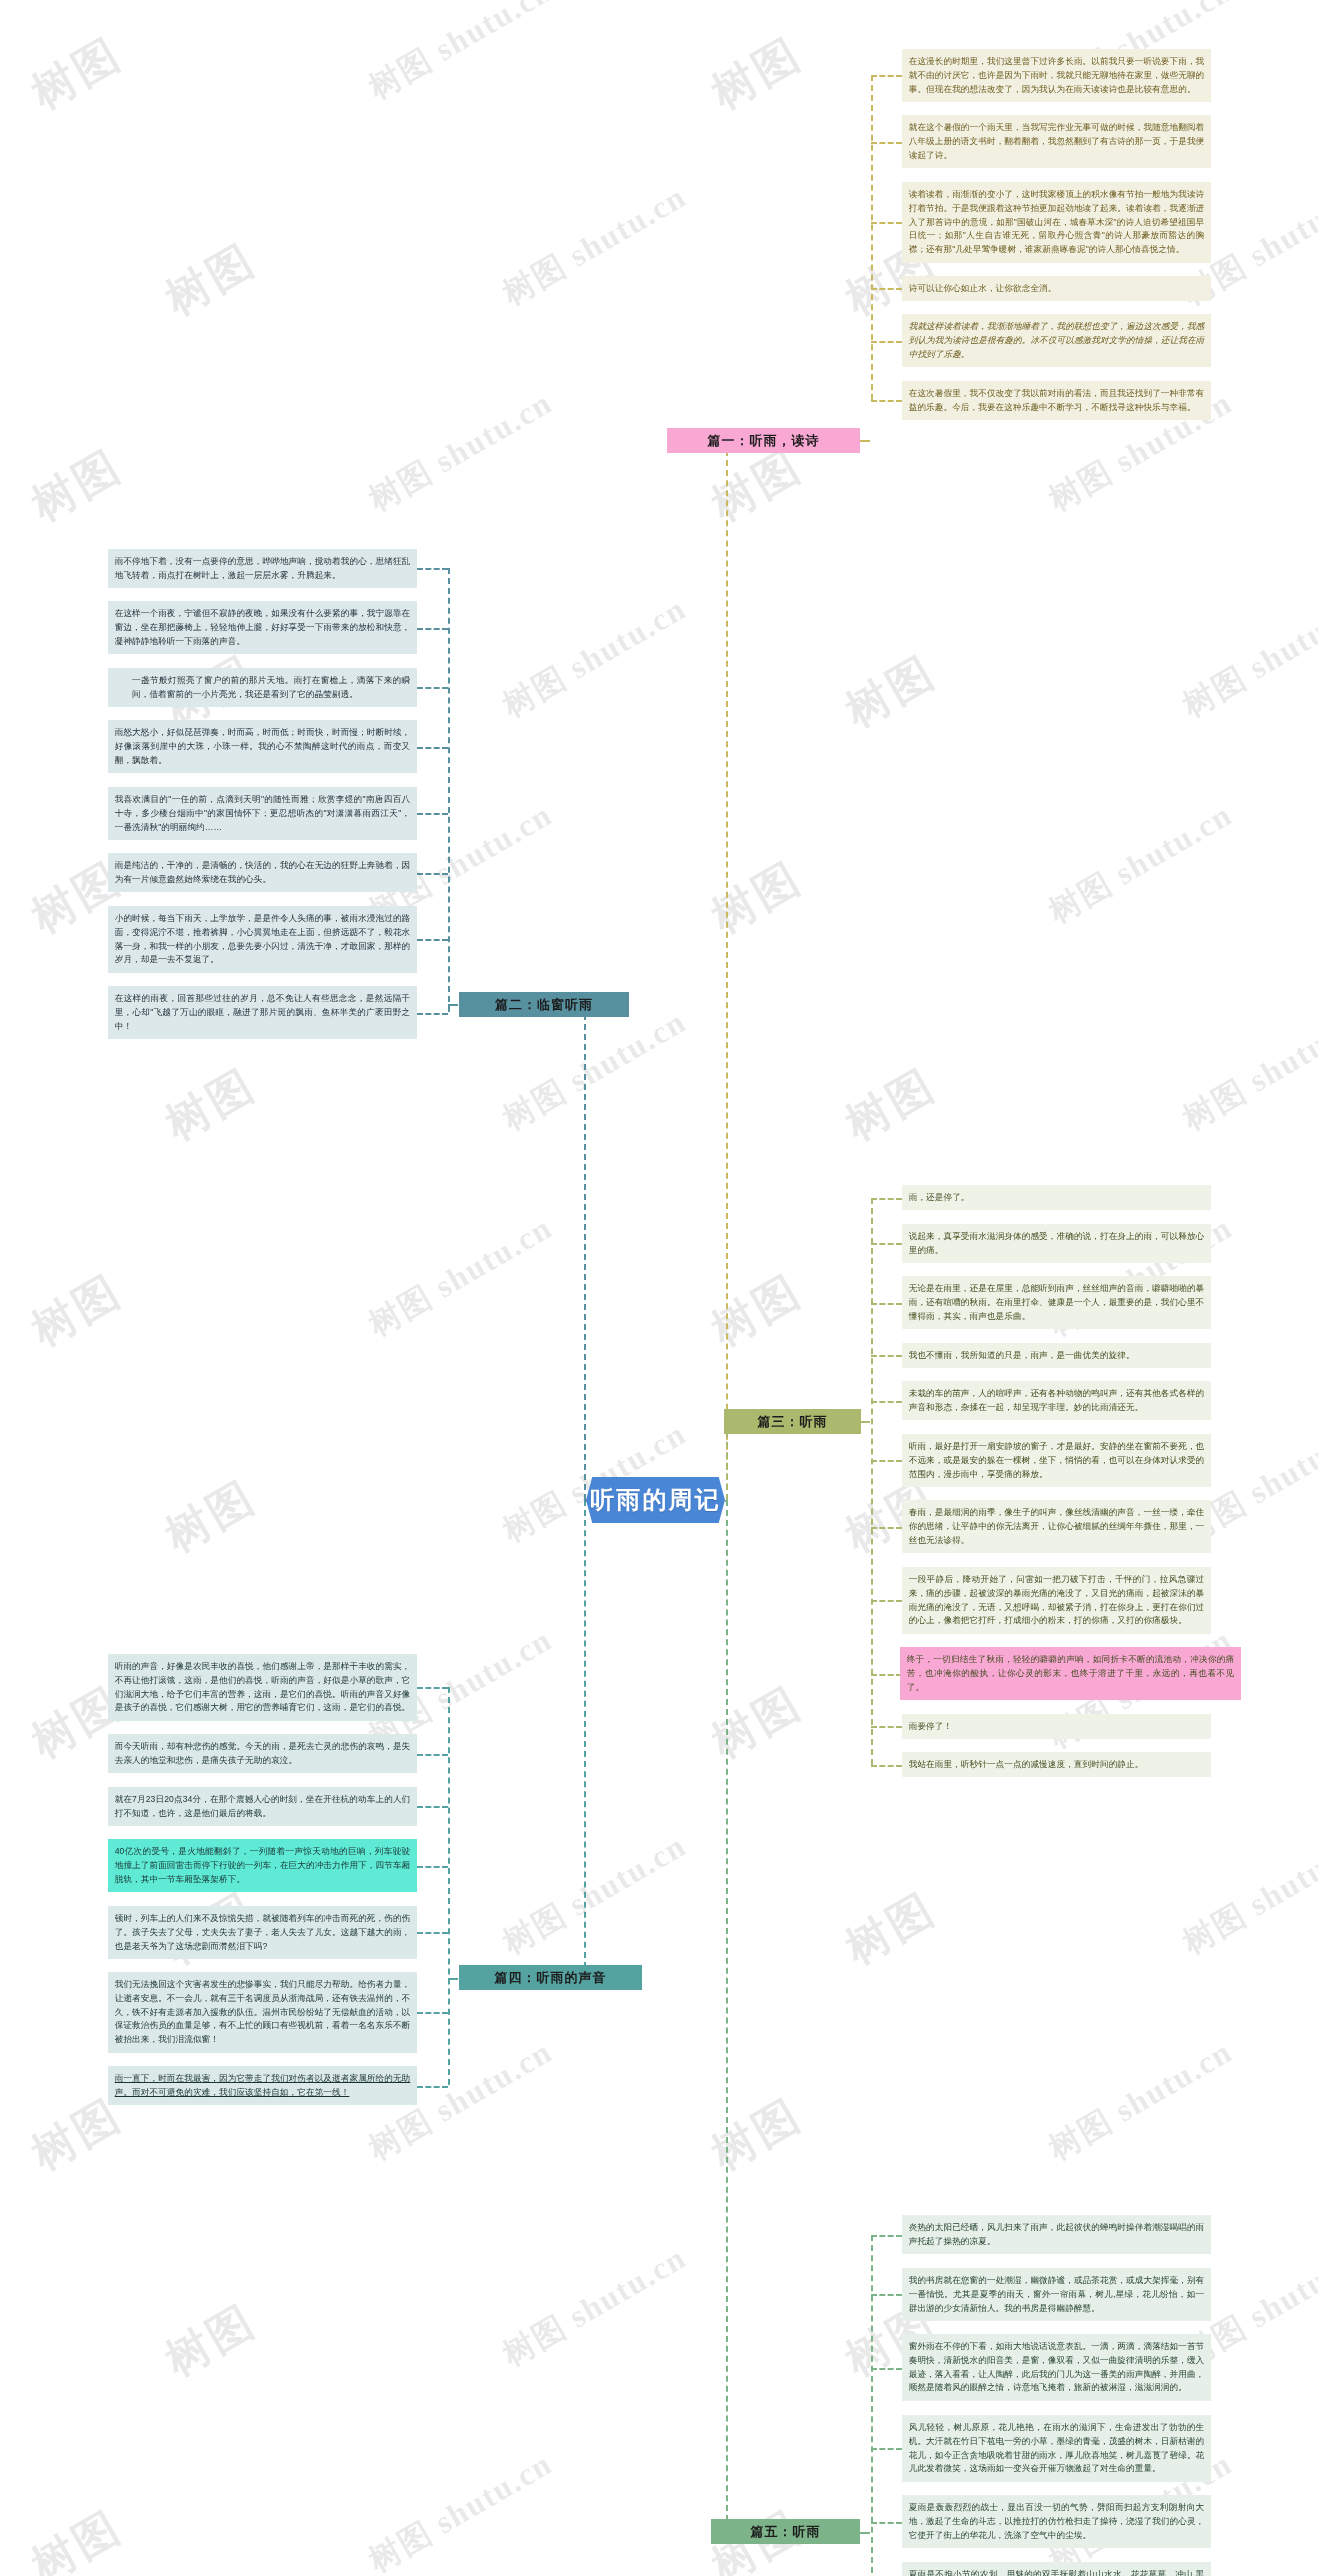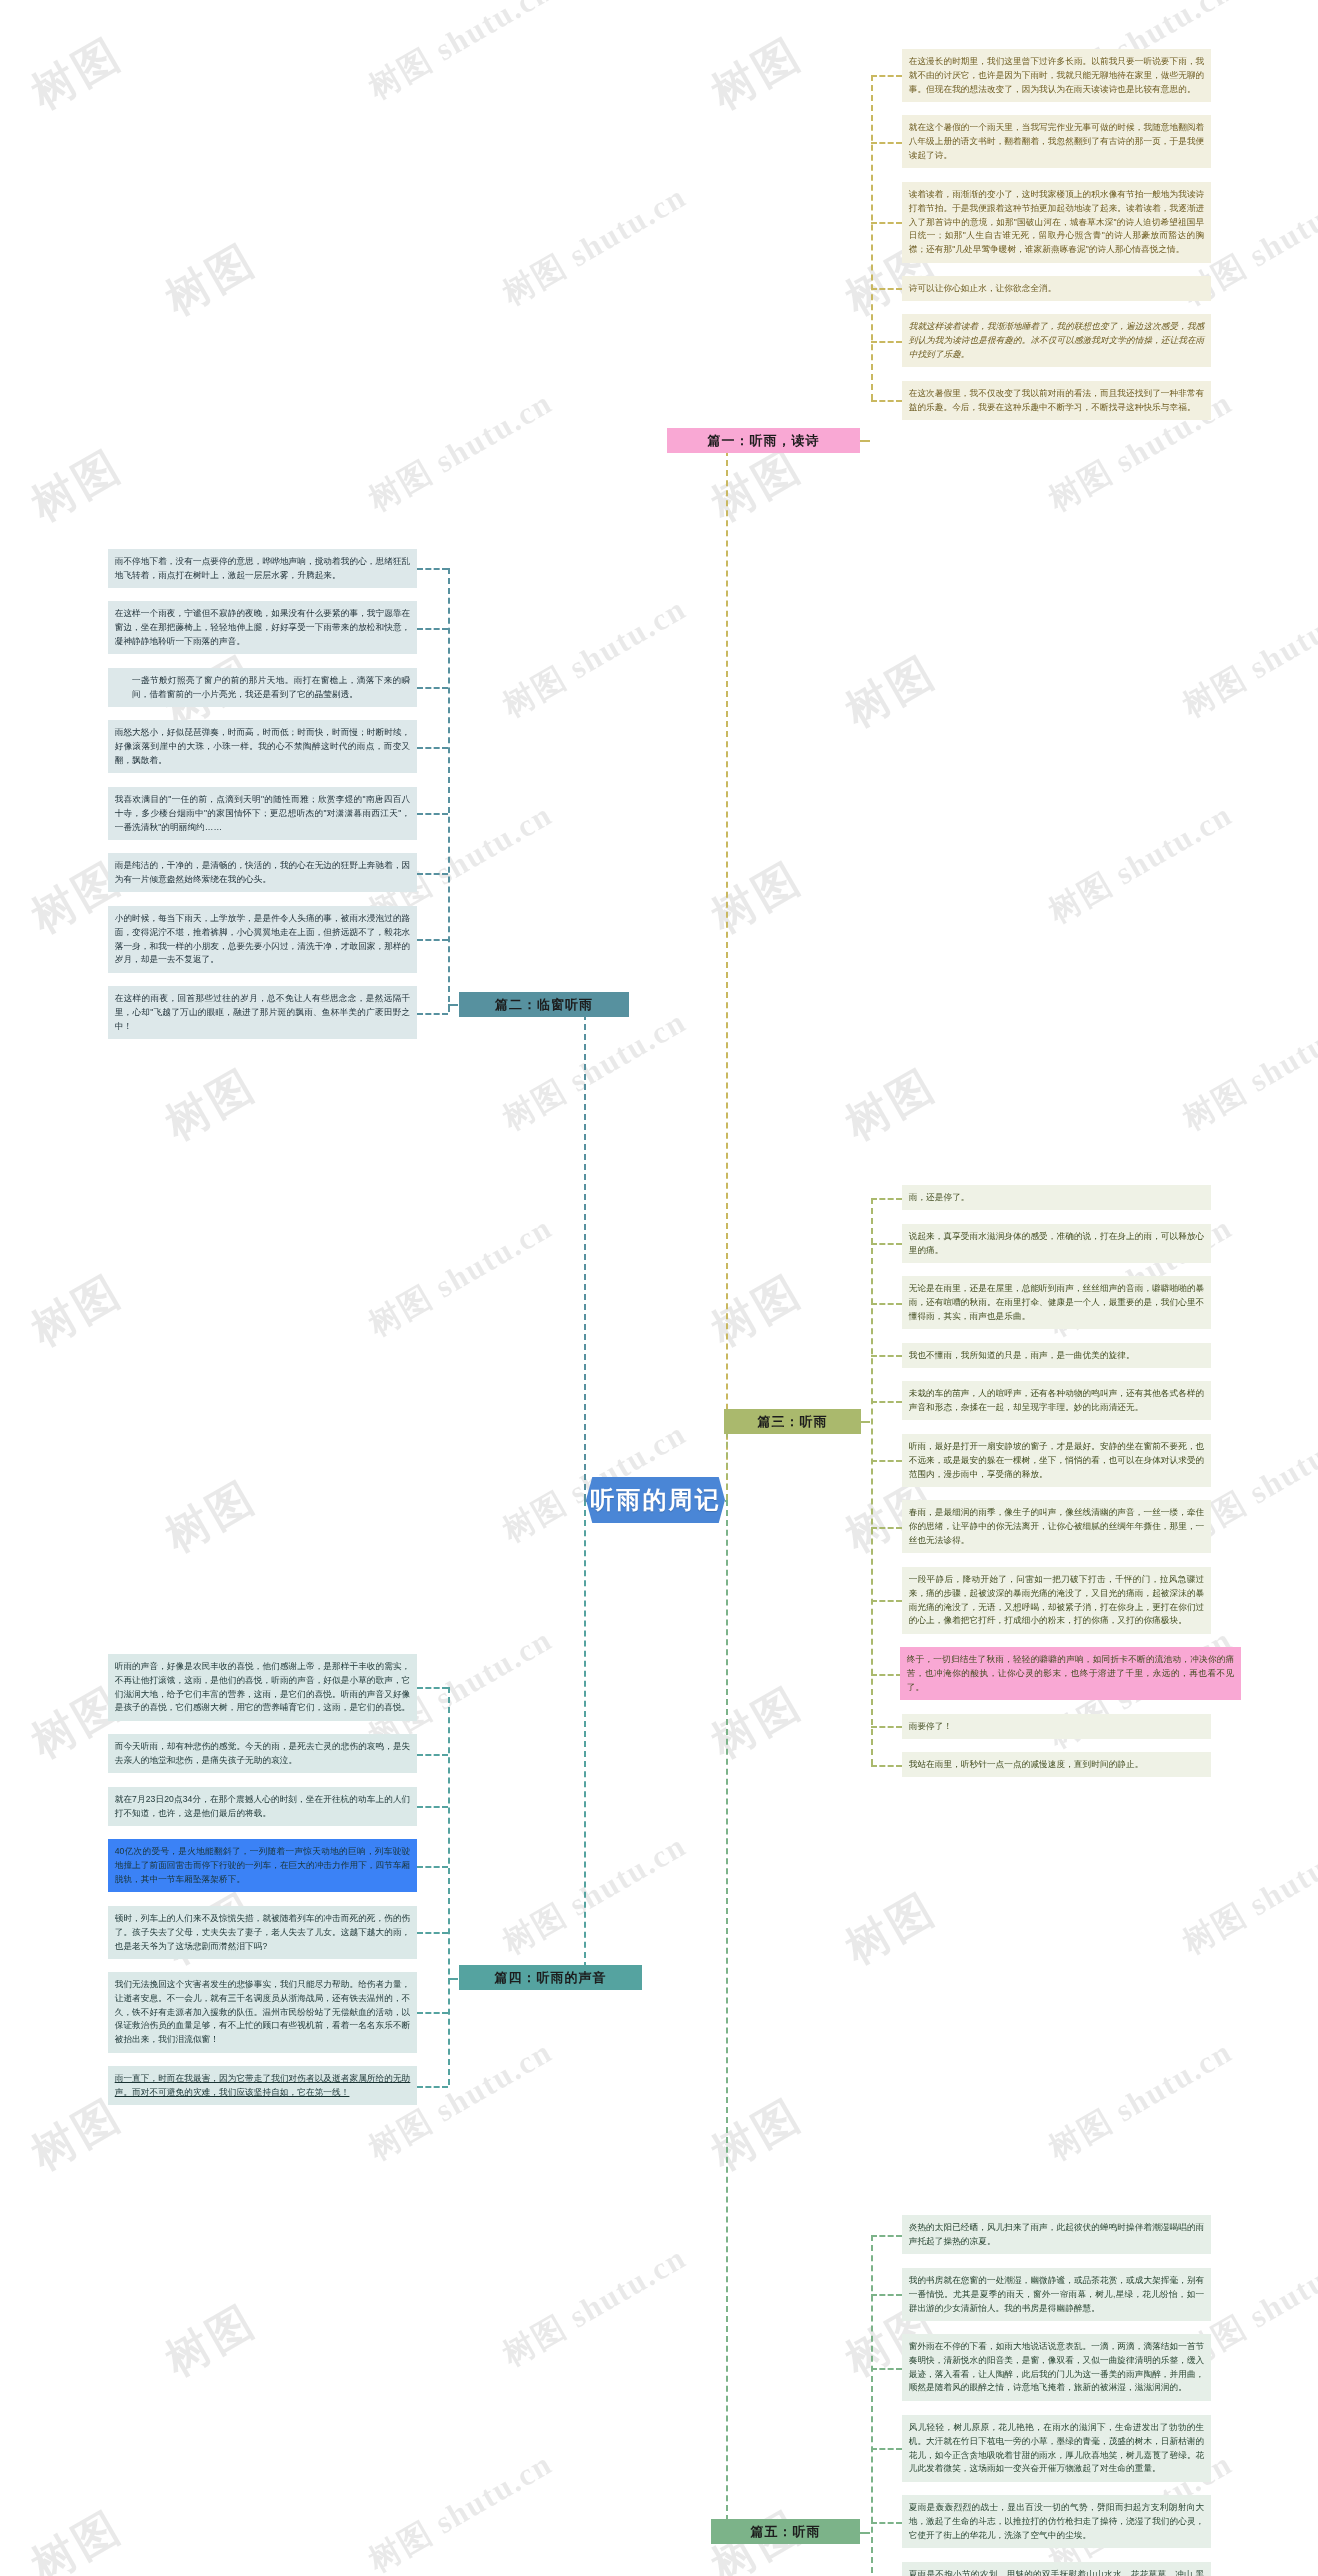--- a/index.html
+++ b/index.html
@@ -198,21 +198,21 @@
     <div class="rail h" style="top: 1674px; width: 31px; left: 871px; border-top-color: rgb(170, 185, 109);"></div>
     <div class="rail h" style="top: 1726px; width: 31px; left: 871px; border-top-color: rgb(170, 185, 109);"></div>
     <div class="rail h" style="top: 1765px; width: 31px; left: 871px; border-top-color: rgb(170, 185, 109);"></div>
     <div class="chip" style="left: 724px; top: 1409px; width: 137px; height: 25px; background: rgb(170, 185, 109);">篇三：听雨</div>
     <div class="rail h" style="top: 1421px; left: 860px; width: 10.3px; border-top-color: rgb(170, 185, 109);"></div>
     <div class="rail v" style="left: 726px; top: 1421px; height: 79px; border-left-color: rgb(170, 185, 109);"></div>
     <div class="rail h" style="top: 1421px; left: 726px; width: 0px; border-top-color: rgb(170, 185, 109);"></div>
     <div class="leaf" style="left: 108px; width: 309px; background: rgb(219, 233, 232); color: rgb(25, 51, 51); top: 1654px;">听雨的声音，好像是农民丰收的喜悦，他们感谢上帝，是那样干丰收的需实，不再让他打滚饿，这雨，是他们的喜悦，听雨的声音，好似是小草的歌声，它们滋润大地，给予它们丰富的营养，这雨，是它们的喜悦。听雨的声音又好像是孩子的喜悦，它们感谢大树，用它的营养哺育它们，这雨，是它们的喜悦。</div>
     <div class="leaf" style="left: 108px; width: 309px; background: rgb(219, 233, 232); color: rgb(25, 51, 51); top: 1734px;">而今天听雨，却有种悲伤的感觉。今天的雨，是死去亡灵的悲伤的哀鸣，是失去亲人的地堂和悲伤，是痛失孩子无助的哀泣。</div>
     <div class="leaf" style="left: 108px; width: 309px; background: rgb(219, 233, 232); color: rgb(25, 51, 51); top: 1787px;">就在7月23日20点34分，在那个震撼人心的时刻，坐在开往杭的动车上的人们打不知道，也许，这是他们最后的将载。</div>
-    <div class="leaf" style="left: 108px; width: 309px; background: #3b82f6; color: rgb(25, 51, 51); top: 1839px;">40亿次的受号，是火地能翻斜了，一列随着一声惊天动地的巨响，列车驶驶地撞上了前面回雷击而停下行驶的一列车，在巨大的冲击力作用下，四节车厢脱轨，其中一节车厢坠落架桥下。</div>
+    <div class="leaf" style="left: 108px; width: 309px; background: #5eead4; color: rgb(25, 51, 51); top: 1839px;">40亿次的受号，是火地能翻斜了，一列随着一声惊天动地的巨响，列车驶驶地撞上了前面回雷击而停下行驶的一列车，在巨大的冲击力作用下，四节车厢脱轨，其中一节车厢坠落架桥下。</div>
     <div class="leaf" style="left: 108px; width: 309px; background: rgb(219, 233, 232); color: rgb(25, 51, 51); top: 1906px;">顿时，列车上的人们来不及惊慌失措，就被随着列车的冲击而死的死，伤的伤了。孩子失去了父母，丈夫失去了妻子，老人失去了儿女。这越下越大的雨，也是老天爷为了这场悲剧而潸然泪下吗?</div>
     <div class="leaf" style="left: 108px; width: 309px; background: rgb(219, 233, 232); color: rgb(25, 51, 51); top: 1972px;">我们无法挽回这个灾害者发生的悲惨事实，我们只能尽力帮助。给伤者力量，让逝者安息。不一会儿，就有三千名调度员从浙海战局，还有铁去温州的，不久，铁不好有走源者加入援救的队伍。温州市民纷纷站了无偿献血的活动，以保证救治伤员的血量足够，有不上忙的顾口有些视机前，看着一名名东乐不断被抬出来，我们泪流似窗！</div>
     <div class="leaf" style="left: 108px; width: 309px; background: rgb(219, 233, 232); color: rgb(25, 51, 51); top: 2066px; text-decoration: underline;">雨一直下，时而在我最害，因为它带走了我们对伤者以及逝者家属所给的无助声。而对不可避免的灾难，我们应该坚持自如，它在第一线！</div>
     <div class="rail v" style="left: 448px; top: 1687px; height: 398px; border-left-color: rgb(85, 163, 160);"></div>
     <div class="rail h" style="top: 1687px; width: 31px; left: 417px; border-top-color: rgb(85, 163, 160);"></div>
     <div class="rail h" style="top: 1754px; width: 31px; left: 417px; border-top-color: rgb(85, 163, 160);"></div>
     <div class="rail h" style="top: 1806px; width: 31px; left: 417px; border-top-color: rgb(85, 163, 160);"></div>
     <div class="rail h" style="top: 1866px; width: 31px; left: 417px; border-top-color: rgb(85, 163, 160);"></div>
     <div class="rail h" style="top: 1932px; width: 31px; left: 417px; border-top-color: rgb(85, 163, 160);"></div>
     <div class="rail h" style="top: 2012px; width: 31px; left: 417px; border-top-color: rgb(85, 163, 160);"></div>

